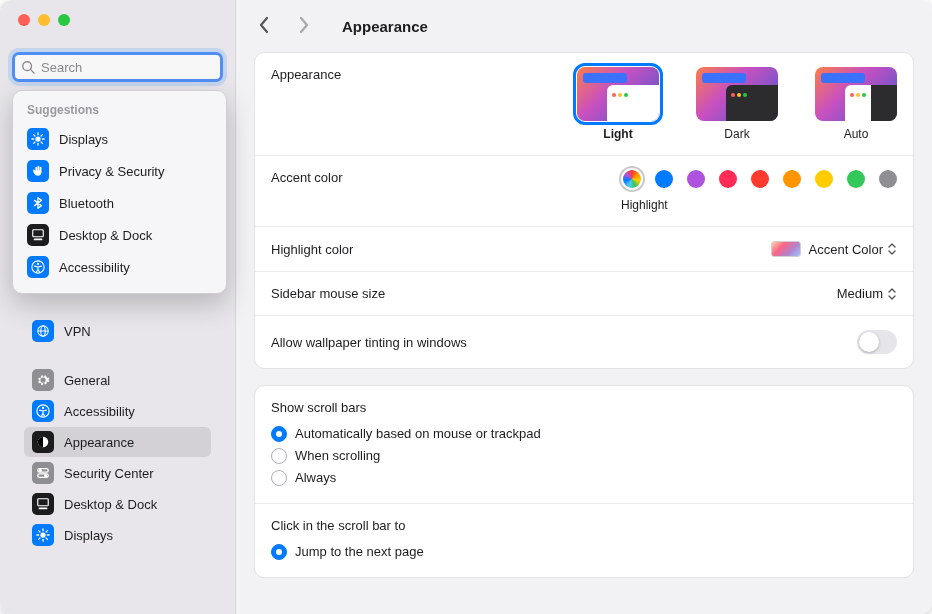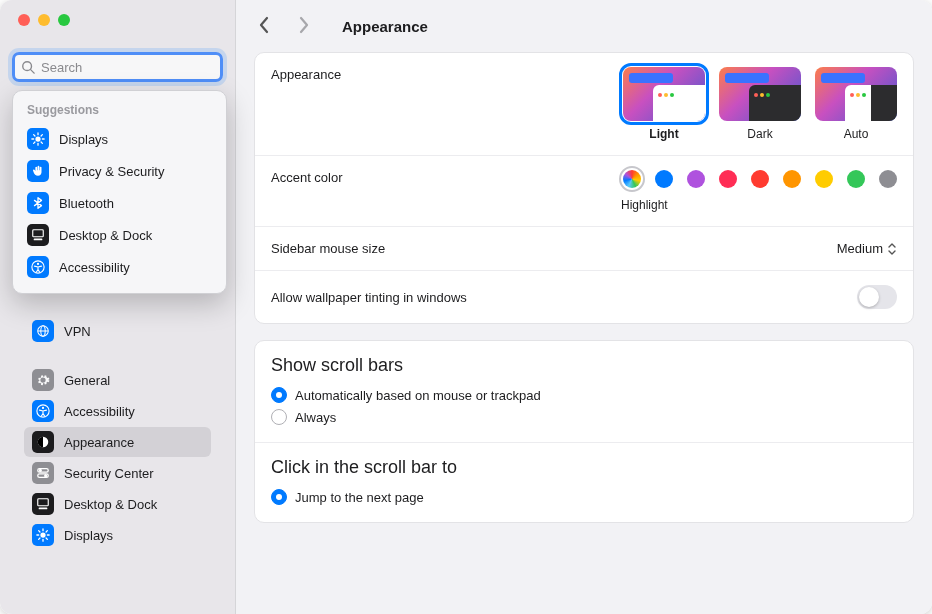--- a/index.html
+++ b/index.html
@@ -167,21 +167,21 @@
     display: flex;
     align-items: center;
     padding: 14px 16px;
   }
   .row + .row { border-top: 1px solid #ececef; }
   .row-label { font-size: 13px; flex-shrink: 0; }
   .row-spacer { flex: 1; }
 
   
   .appearance-row { align-items: flex-start; }
-  .thumbs { display: flex; gap: 14px; margin-left: auto; justify-content: flex-end; }
+  .thumbs { display: flex; gap: 37px; margin-left: auto; justify-content: flex-end; }
   .thumb-col { display: flex; flex-direction: column; align-items: center; gap: 6px; }
   .thumb {
     width: 82px; height: 54px;
     border-radius: 8px;
     position: relative;
     overflow: hidden;
     background: linear-gradient(135deg, #fc7d4a 0%, #c850c0 40%, #4158d0 100%);
   }
   .thumb.selected {
     outline: 3px solid #007aff;
@@ -244,23 +244,23 @@
   }
   .toggle::after {
     content:""; position:absolute; left:2px; top:2px;
     width:20px; height:20px; border-radius:50%;
     background:#fff; box-shadow:0 1px 3px rgba(0,0,0,0.25);
   }
 
   
   .radio-group-row { display:block; padding: 14px 16px; }
   .radio-group-row + .radio-group-row { border-top: 1px solid #ececef; }
-  .rg-title { font-size: 18px; margin-bottom: 8px; }
+  .rg-title { font-size: 13px; margin-bottom: 8px; }
   .radio-option {
-    display:flex; align-items:center; gap:8px;
+    display:flex; gap:8px;
     padding: 3px 0;
   }
   .radio {
     width: 16px; height: 16px; border-radius: 50%;
     border: 1px solid #b0b0b5; background:#fff;
     display:flex; align-items:center; justify-content:center;
   }
   .radio.checked { border-color:#007aff; background:#007aff; }
   .radio.checked::after { content:""; width:6px; height:6px; border-radius:50%; background:#fff; }
 </style>
@@ -498,20 +498,31 @@
                 <div class="sw" style="background: rgb(255, 59, 48);"></div>
                 <div class="sw" style="background: rgb(255, 149, 0);"></div>
                 <div class="sw" style="background: rgb(255, 204, 0);"></div>
                 <div class="sw" style="background: rgb(52, 199, 89);"></div>
                 <div class="sw" style="background: rgb(142, 142, 147);"></div>
               </div>
             <div class="swatch-label">Highlight</div>
           </div>
         </div>
 
+        <div class="row">
+          <div class="row-label">Highlight color</div>
+          <div class="row-spacer"></div>
+          <div class="hl-swatch"></div>
+          <div class="popup">
+            <span>Accent Color</span>
+            <svg viewBox="0 0 10 14">
+                <path d="M2 5 L5 2 L8 5 M2 9 L5 12 L8 9" stroke="#555" stroke-width="1.4" fill="none" stroke-linecap="round" stroke-linejoin="round"></path>
+              </svg>
+          </div>
+        </div>
 
         <div class="row">
           <div class="row-label">Sidebar mouse size</div>
           <div class="row-spacer"></div>
           <div class="popup">
             <span>Medium</span>
             <svg viewBox="0 0 10 14">
                 <path d="M2 5 L5 2 L8 5 M2 9 L5 12 L8 9" stroke="#555" stroke-width="1.4" fill="none" stroke-linecap="round" stroke-linejoin="round"></path>
               </svg>
           </div>
@@ -527,20 +538,24 @@
       <div class="panel">
         <div class="radio-group-row">
           <div class="rg-title">Show scroll bars</div>
           <div id="scrollbar-radios">
               <div class="radio-option">
                 <div class="radio checked"></div>
                 <span>Automatically based on mouse or trackpad</span>
               </div>
               <div class="radio-option">
                 <div class="radio"></div>
+                <span>When scrolling</span>
+              </div>
+              <div class="radio-option">
+                <div class="radio"></div>
                 <span>Always</span>
               </div>
             </div>
         </div>
         <div class="radio-group-row">
           <div class="rg-title">Click in the scroll bar to</div>
           <div id="clickscroll-radios">
               <div class="radio-option">
                 <div class="radio checked"></div>
                 <span>Jump to the next page</span>

